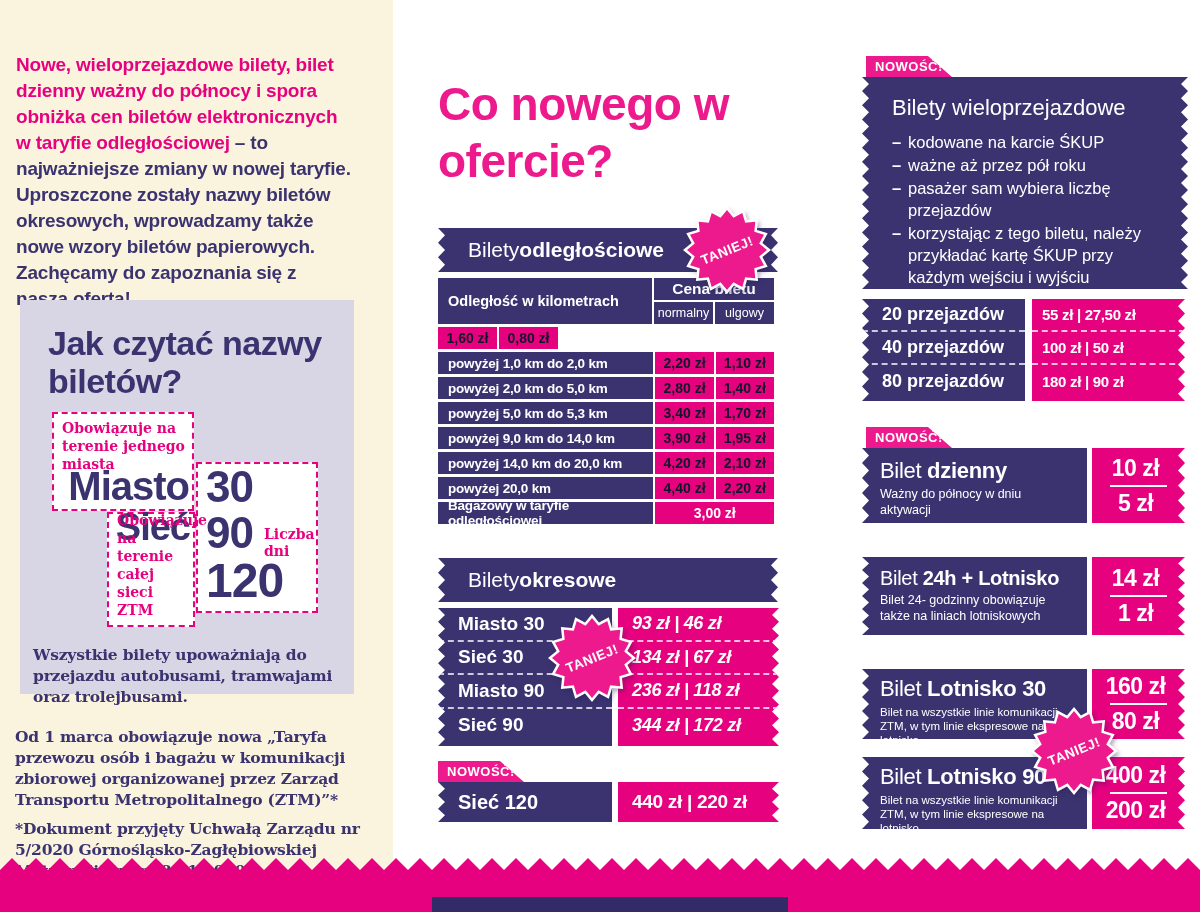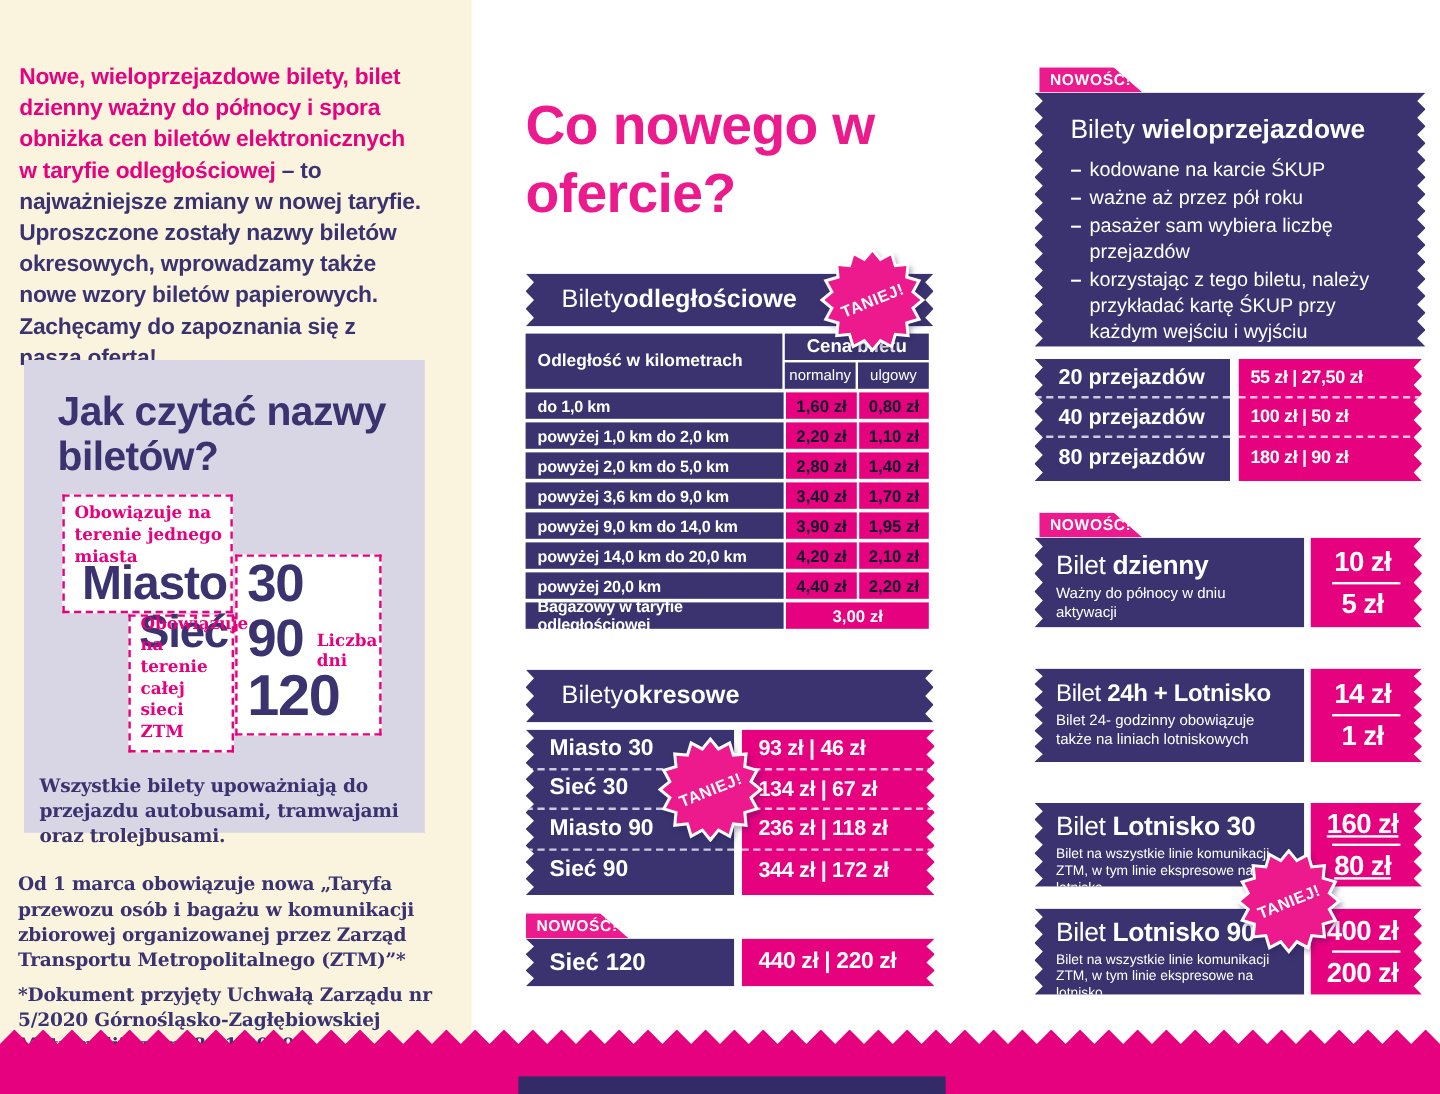--- a/index.html
+++ b/index.html
@@ -63,21 +63,21 @@
   .siec120-left{left:438px;top:782px;width:174px;height:40px;}
   .siec120-left .prow{height:40px;font-size:20px;padding-left:20px;}
   .siec120-right{left:618px;top:782px;width:161px;height:40px;}
   .siec120-right .prow{height:40px;font-size:19px;padding-left:14px;letter-spacing:-0.3px;}
 
   
   .nowosc-r1{left:866px;top:56px;width:86px;height:21px;}
   .nowosc-r2{left:866px;top:427px;width:86px;height:21px;}
   .multi-box{left:862px;top:77px;width:326px;height:212px;color:#fff;}
   .multi-title{padding:18px 0 0 30px;font-size:22px;}
-  .multi-title .bold{font-weight:bold;}
+  .multi-title .bold{font-weight:normal;}
   .bullets{margin:10px 0 0 0;padding:0 14px 0 30px;list-style:none;}
   .bullets li{display:flex;color:#fff;font-size:16.5px;line-height:22px;margin-bottom:1px;}
   .bullets .dash{width:16px;flex:none;font-weight:bold;}
   .bullets .btext{flex:1;}
 
   .rides-left{left:862px;top:299px;width:163px;height:102px;}
   .rides-left .prow{height:33px;font-size:18px;padding-left:20px;}
   .rides-right{left:1032px;top:299px;width:153px;height:102px;}
   .rides-right .prow{height:33px;font-size:15px;padding-left:10px;letter-spacing:-0.3px;}
 
@@ -170,36 +170,35 @@
       <div class="th-label">Odległość w kilometrach</div>
       <div class="th-price-wrap">
         <div class="th-price-top">Cena biletu</div>
         <div class="th-sub">
           <div>normalny</div>
           <div>ulgowy</div>
         </div>
       </div>
     </div>
     <div class="flexrow tr">
-      <div class="td-label">do 1,0 km</div>
       <div class="td-price">1,60 zł</div>
       <div class="td-price">0,80 zł</div>
     </div>
     <div class="flexrow tr">
       <div class="td-label">powyżej 1,0 km do 2,0 km</div>
       <div class="td-price">2,20 zł</div>
       <div class="td-price">1,10 zł</div>
     </div>
     <div class="flexrow tr">
       <div class="td-label">powyżej 2,0 km do 5,0 km</div>
       <div class="td-price">2,80 zł</div>
       <div class="td-price">1,40 zł</div>
     </div>
     <div class="flexrow tr">
-      <div class="td-label">powyżej 3,6 km do 9,0 km</div>
+      <div class="td-label">powyżej 5,0 km do 5,3 km</div>
       <div class="td-price">3,40 zł</div>
       <div class="td-price">1,70 zł</div>
     </div>
     <div class="flexrow tr">
       <div class="td-label">powyżej 9,0 km do 14,0 km</div>
       <div class="td-price">3,90 zł</div>
       <div class="td-price">1,95 zł</div>
     </div>
     <div class="flexrow tr">
       <div class="td-label">powyżej 14,0 km do 20,0 km</div>
@@ -221,21 +220,21 @@
     <span>Bilety </span>
       <span class="bold">okresowe</span>
   </div>
 
   <div class="panel navy seasonal-left" style="clip-path: polygon(0px 0px, 174px 0px, 174px 138px, 0px 138px, 7px 131.1px, 0px 124.2px, 7px 117.3px, 0px 110.4px, 7px 103.5px, 0px 96.6px, 7px 89.7px, 0px 82.8px, 7px 75.9px, 0px 69px, 7px 62.1px, 0px 55.2px, 7px 48.3px, 0px 41.4px, 7px 34.5px, 0px 27.6px, 7px 20.7px, 0px 13.8px, 7px 6.9px, 0px 0px);">
     <div class="prow sep">Miasto 30</div>
     <div class="prow sep">Sieć 30</div>
     <div class="prow sep">Miasto 90</div>
     <div class="prow">Sieć 90</div>
   </div>
-  <div class="panel pink seasonal-right" style="clip-path: polygon(0px 0px, 161px 0px, 154px 6.9px, 161px 13.8px, 154px 20.7px, 161px 27.6px, 154px 34.5px, 161px 41.4px, 154px 48.3px, 161px 55.2px, 154px 62.1px, 161px 69px, 154px 75.9px, 161px 82.8px, 154px 89.7px, 161px 96.6px, 154px 103.5px, 161px 110.4px, 154px 117.3px, 161px 124.2px, 154px 131.1px, 161px 138px, 0px 138px);">
+  <div class="panel pink seasonal-right" style="clip-path: polygon(0px 0px, 161px 0px, 154px 6.9px, 161px 13.8px, 154px 20.7px, 161px 27.6px, 154px 34.5px, 161px 41.4px, 154px 48.3px, 161px 55.2px, 154px 62.1px, 161px 69px, 154px 75.9px, 161px 82.8px, 154px 89.7px, 161px 96.6px, 154px 103.5px, 161px 110.4px, 154px 117.3px, 161px 124.2px, 154px 131.1px, 161px 138px, 0px 138px); font-style: italic;">
     <div class="prow sep">93 zł | 46 zł</div>
     <div class="prow sep">134 zł | 67 zł</div>
     <div class="prow sep">236 zł | 118 zł</div>
     <div class="prow">344 zł | 172 zł</div>
   </div>
   <div class="star-badge badge2">
     <div class="star star-outer" style="clip-path: polygon(44px 0px, 51px 8.6px, 60.8px 3.3px, 64px 14px, 75.1px 12.9px, 74px 24px, 84.7px 27.2px, 79.4px 37px, 88px 44px, 79.4px 51px, 84.7px 60.8px, 74px 64px, 75.1px 75.1px, 64px 74px, 60.8px 84.7px, 51px 79.4px, 44px 88px, 37px 79.4px, 27.2px 84.7px, 24px 74px, 12.9px 75.1px, 14px 64px, 3.3px 60.8px, 8.6px 51px, 0px 44px, 8.6px 37px, 3.3px 27.2px, 14px 24px, 12.9px 12.9px, 24px 14px, 27.2px 3.3px, 37px 8.6px);"></div>
     <div class="star star-inner" style="clip-path: polygon(40px 0px, 46.4px 7.8px, 55.3px 3px, 58.2px 12.7px, 68.3px 11.7px, 67.3px 21.8px, 77px 24.7px, 72.2px 33.6px, 80px 40px, 72.2px 46.4px, 77px 55.3px, 67.3px 58.2px, 68.3px 68.3px, 58.2px 67.3px, 55.3px 77px, 46.4px 72.2px, 40px 80px, 33.6px 72.2px, 24.7px 77px, 21.8px 67.3px, 11.7px 68.3px, 12.7px 58.2px, 3px 55.3px, 7.8px 46.4px, 0px 40px, 7.8px 33.6px, 3px 24.7px, 12.7px 21.8px, 11.7px 11.7px, 21.8px 12.7px, 24.7px 3px, 33.6px 7.8px);"></div>
     <span class="star-text">TANIEJ!</span>
   </div>
@@ -308,21 +307,21 @@
     <div class="pline"></div>
     <div class="pv">1 zł</div>
   </div>
 
   <div class="panel navy ticket-left lot30-left" style="clip-path: polygon(0px 0px, 225px 0px, 225px 70px, 0px 70px, 7px 63px, 0px 56px, 7px 49px, 0px 42px, 7px 35px, 0px 28px, 7px 21px, 0px 14px, 7px 7px, 0px 0px);">
     <div class="ticket-title">
       <span>Bilet </span><span class="bold">Lotnisko 30</span>
     </div>
     <div class="ticket-sub">Bilet na wszystkie linie komunikacji ZTM, w tym linie ekspresowe na lotnisko</div>
   </div>
-  <div class="panel pink price-box lot30-right" style="clip-path: polygon(0px 0px, 93px 0px, 86px 7px, 93px 14px, 86px 21px, 93px 28px, 86px 35px, 93px 42px, 86px 49px, 93px 56px, 86px 63px, 93px 70px, 0px 70px); text-decoration: underline;">
+  <div class="panel pink price-box lot30-right" style="clip-path: polygon(0px 0px, 93px 0px, 86px 7px, 93px 14px, 86px 21px, 93px 28px, 86px 35px, 93px 42px, 86px 49px, 93px 56px, 86px 63px, 93px 70px, 0px 70px);">
     <div class="pv">160 zł</div>
     <div class="pline"></div>
     <div class="pv">80 zł</div>
   </div>
 
   <div class="panel navy ticket-left lot90-left" style="clip-path: polygon(0px 0px, 225px 0px, 225px 72px, 0px 72px, 7px 64.8px, 0px 57.6px, 7px 50.4px, 0px 43.2px, 7px 36px, 0px 28.8px, 7px 21.6px, 0px 14.4px, 7px 7.2px, 0px 0px);">
     <div class="ticket-title">
       <span>Bilet </span><span class="bold">Lotnisko 90</span>
     </div>
     <div class="ticket-sub">Bilet na wszystkie linie komunikacji ZTM, w tym linie ekspresowe na lotnisko</div>

